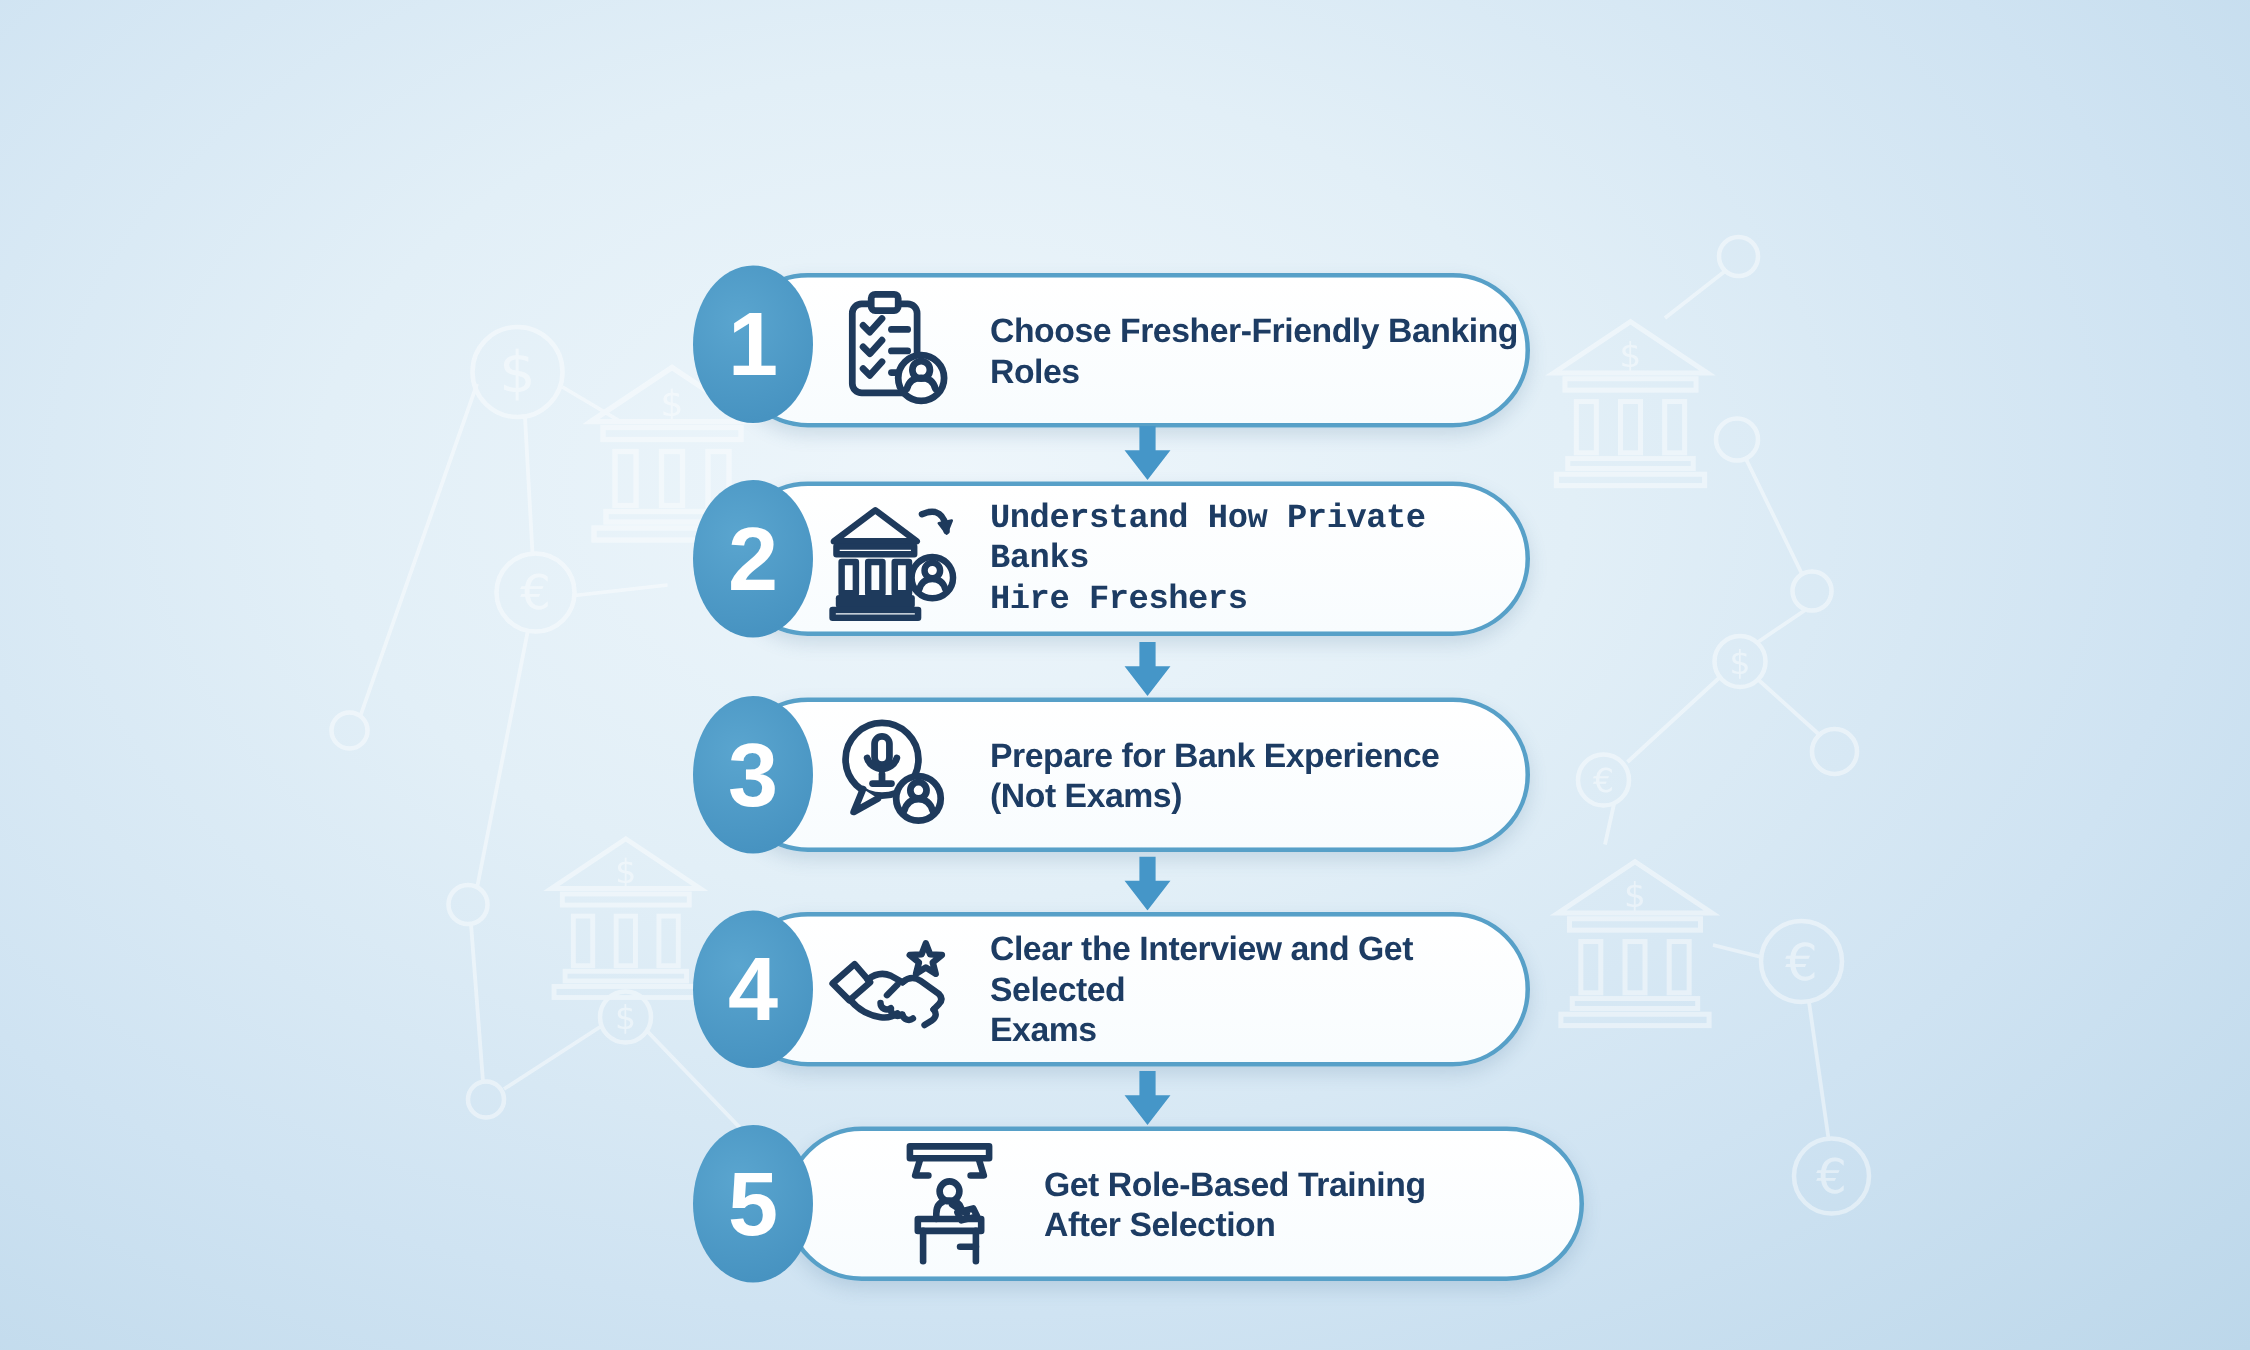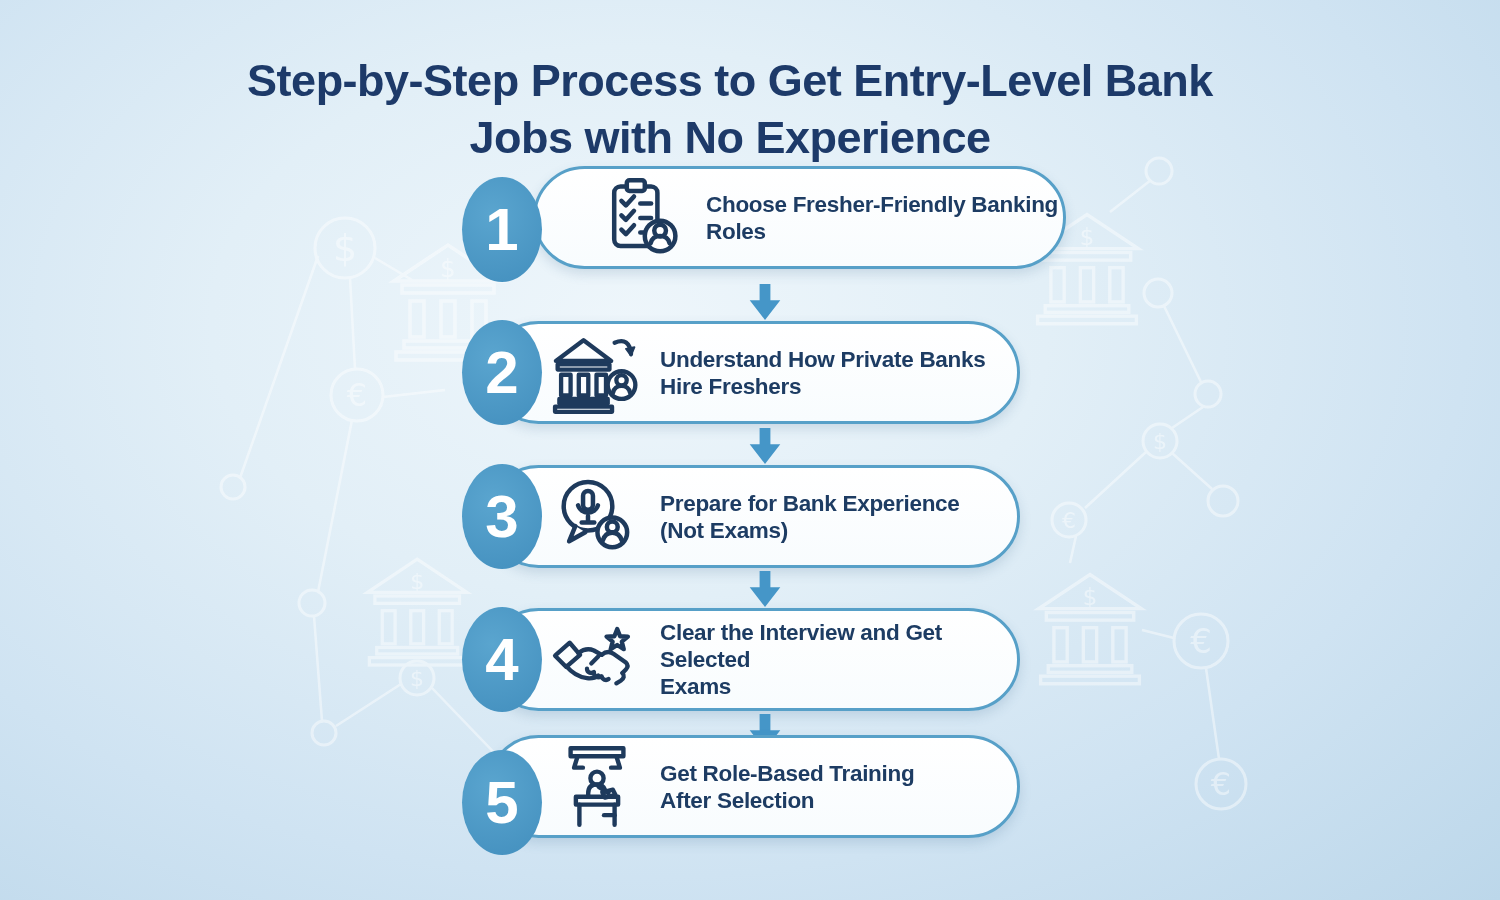--- a/index.html
+++ b/index.html
@@ -35,25 +35,25 @@
   }
   .step-label{
     position:absolute;left:660px;width:362px;height:103px;
     display:flex;align-items:center;
     color:#1d3c63;font-size:22.5px;font-weight:700;line-height:27px;
     letter-spacing:-0.3px;white-space:pre-line;
   }
   .arrow{position:absolute;left:745px;width:40px;height:36px;}
 
   
-  .r0 .pill,.r0 .icon-box,.r0 .step-label{top:166px;margin-left:46px;} .r0 .badge{top:177px;}
-  .r1 .pill,.r1 .icon-box,.r1 .step-label{top:321px;} .r1 .badge{top:320px;}
+  .r0 .pill,.r0 .icon-box,.r0 .step-label{top:182px;} .r0 .badge{top:177px;}
+  .r1 .pill,.r1 .icon-box,.r1 .step-label{top:321px;font-family:Liberation Mono, monospace;} .r1 .badge{top:320px;}
   .r2 .pill,.r2 .icon-box,.r2 .step-label{top:465px;} .r2 .badge{top:464px;}
   .r3 .pill,.r3 .icon-box,.r3 .step-label{top:608px;} .r3 .badge{top:607px;}
-  .r4 .pill,.r4 .icon-box,.r4 .step-label{top:735px;} .r4 .badge{top:750px;}
+  .r4 .pill,.r4 .icon-box,.r4 .step-label{top:751px;margin-left:36px;} .r4 .badge{top:750px;}
   .a0{top:284px;} .a1{top:428px;} .a2{top:571px;} .a3{top:714px;}
 
   .sicon{stroke:#1e3a5c;fill:none;stroke-width:5;stroke-linecap:round;stroke-linejoin:round;}
 </style>
 </head>
 <body>
 
 <svg class="wm" width="1500" height="900" viewBox="0 0 1500 900">
   <defs>
     <g id="wmbank" fill="none" stroke="#ffffff" stroke-width="3.5">
@@ -114,22 +114,20 @@
       <text x="417" y="686" font-size="22">$</text>
       <text x="1160" y="449" font-size="22">$</text>
       <text x="1069" y="528" font-size="22">€</text>
       <text x="1201" y="653" font-size="34">€</text>
       <text x="1221" y="795" font-size="32">€</text>
     </g>
   </g>
 </svg>
 
 <div class="content">
-  <h1 class="title"><span>Step-by-Step Process to Get Entry-Level Bank</span><br>
-  <span>Jobs with No Experience</span></h1>
 
   <div class="r0">
     <div class="pill"></div>
     <div class="badge">
         <span>1</span>
       </div>
     <div class="icon-box">
       <svg width="90" height="90" viewBox="0 0 100 100">
         <g class="sicon">
           <rect x="18" y="15" width="48" height="66" rx="7"></rect>

